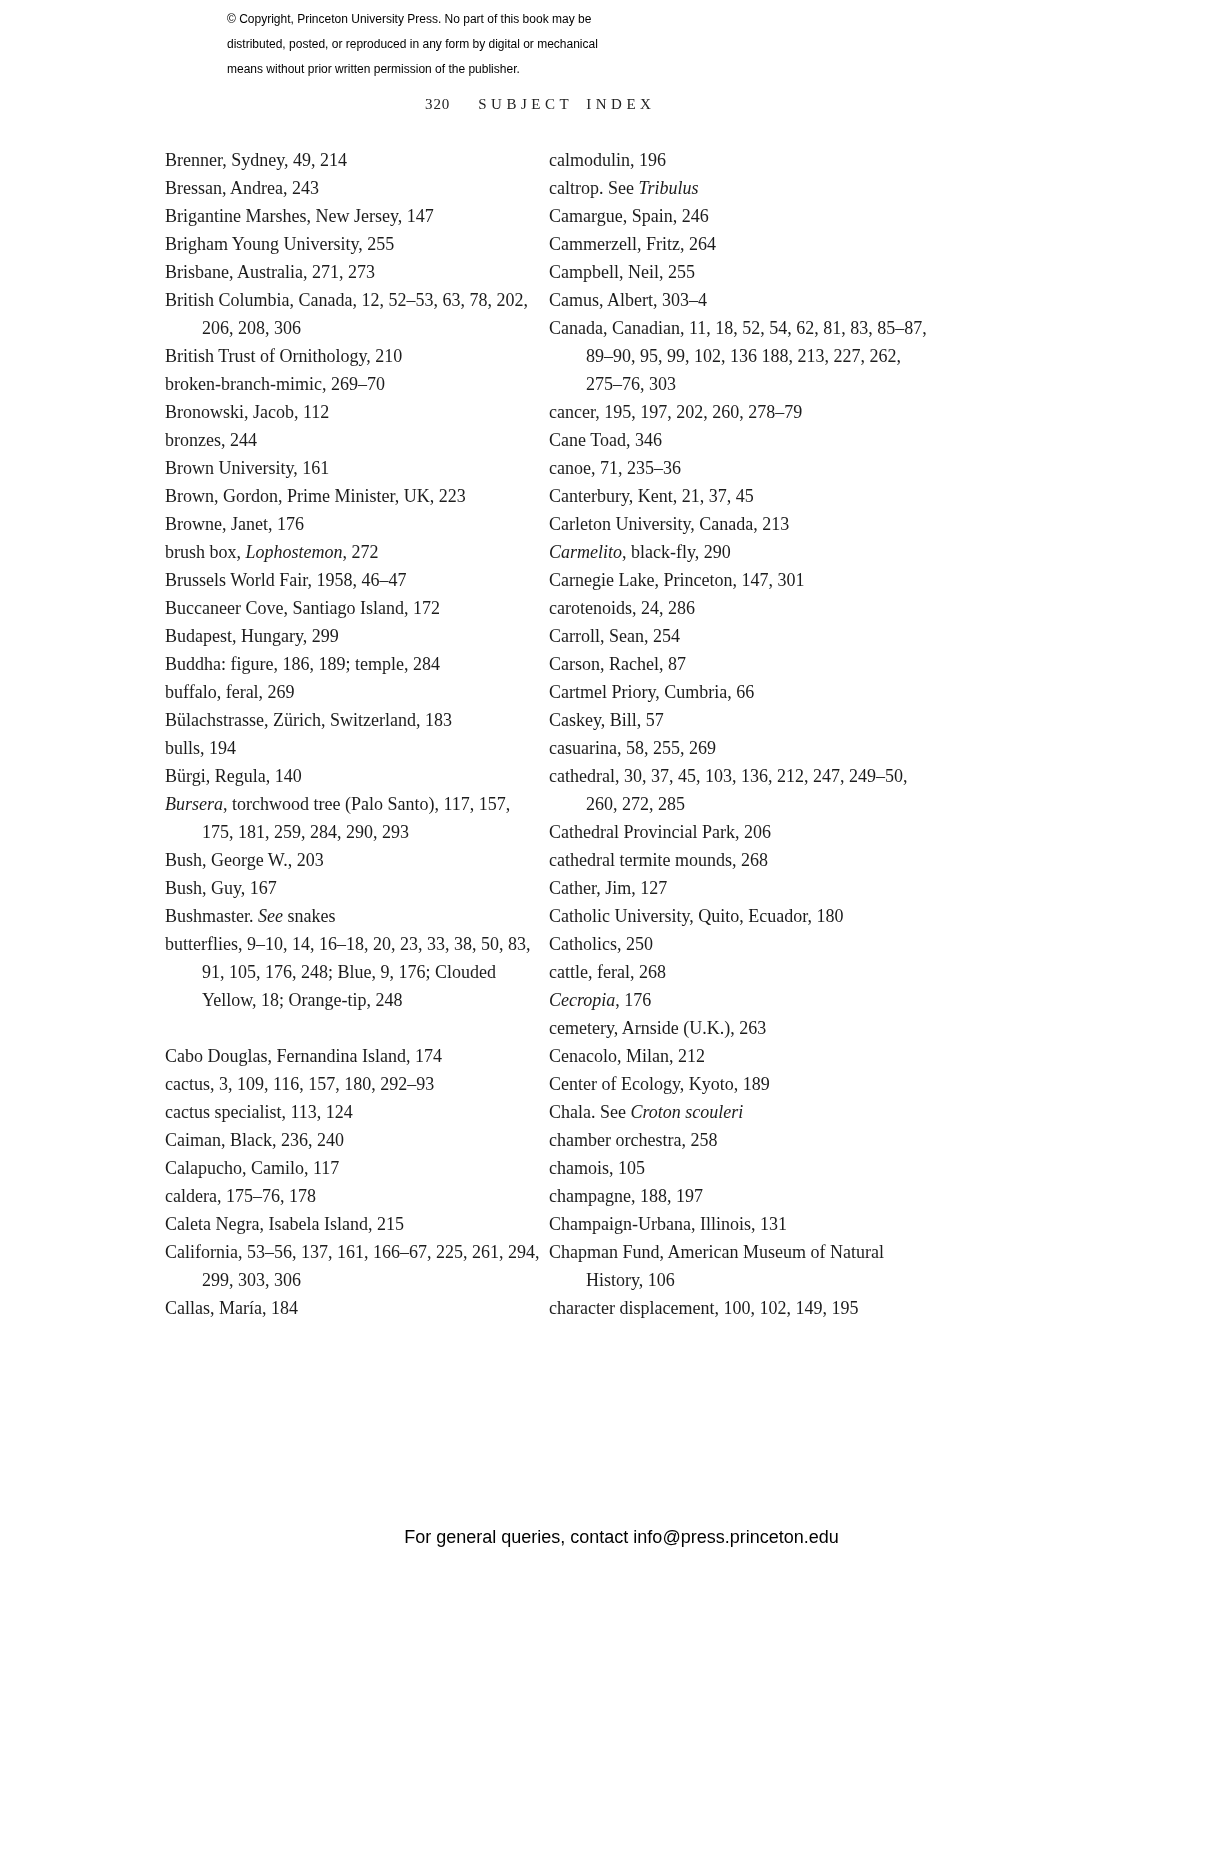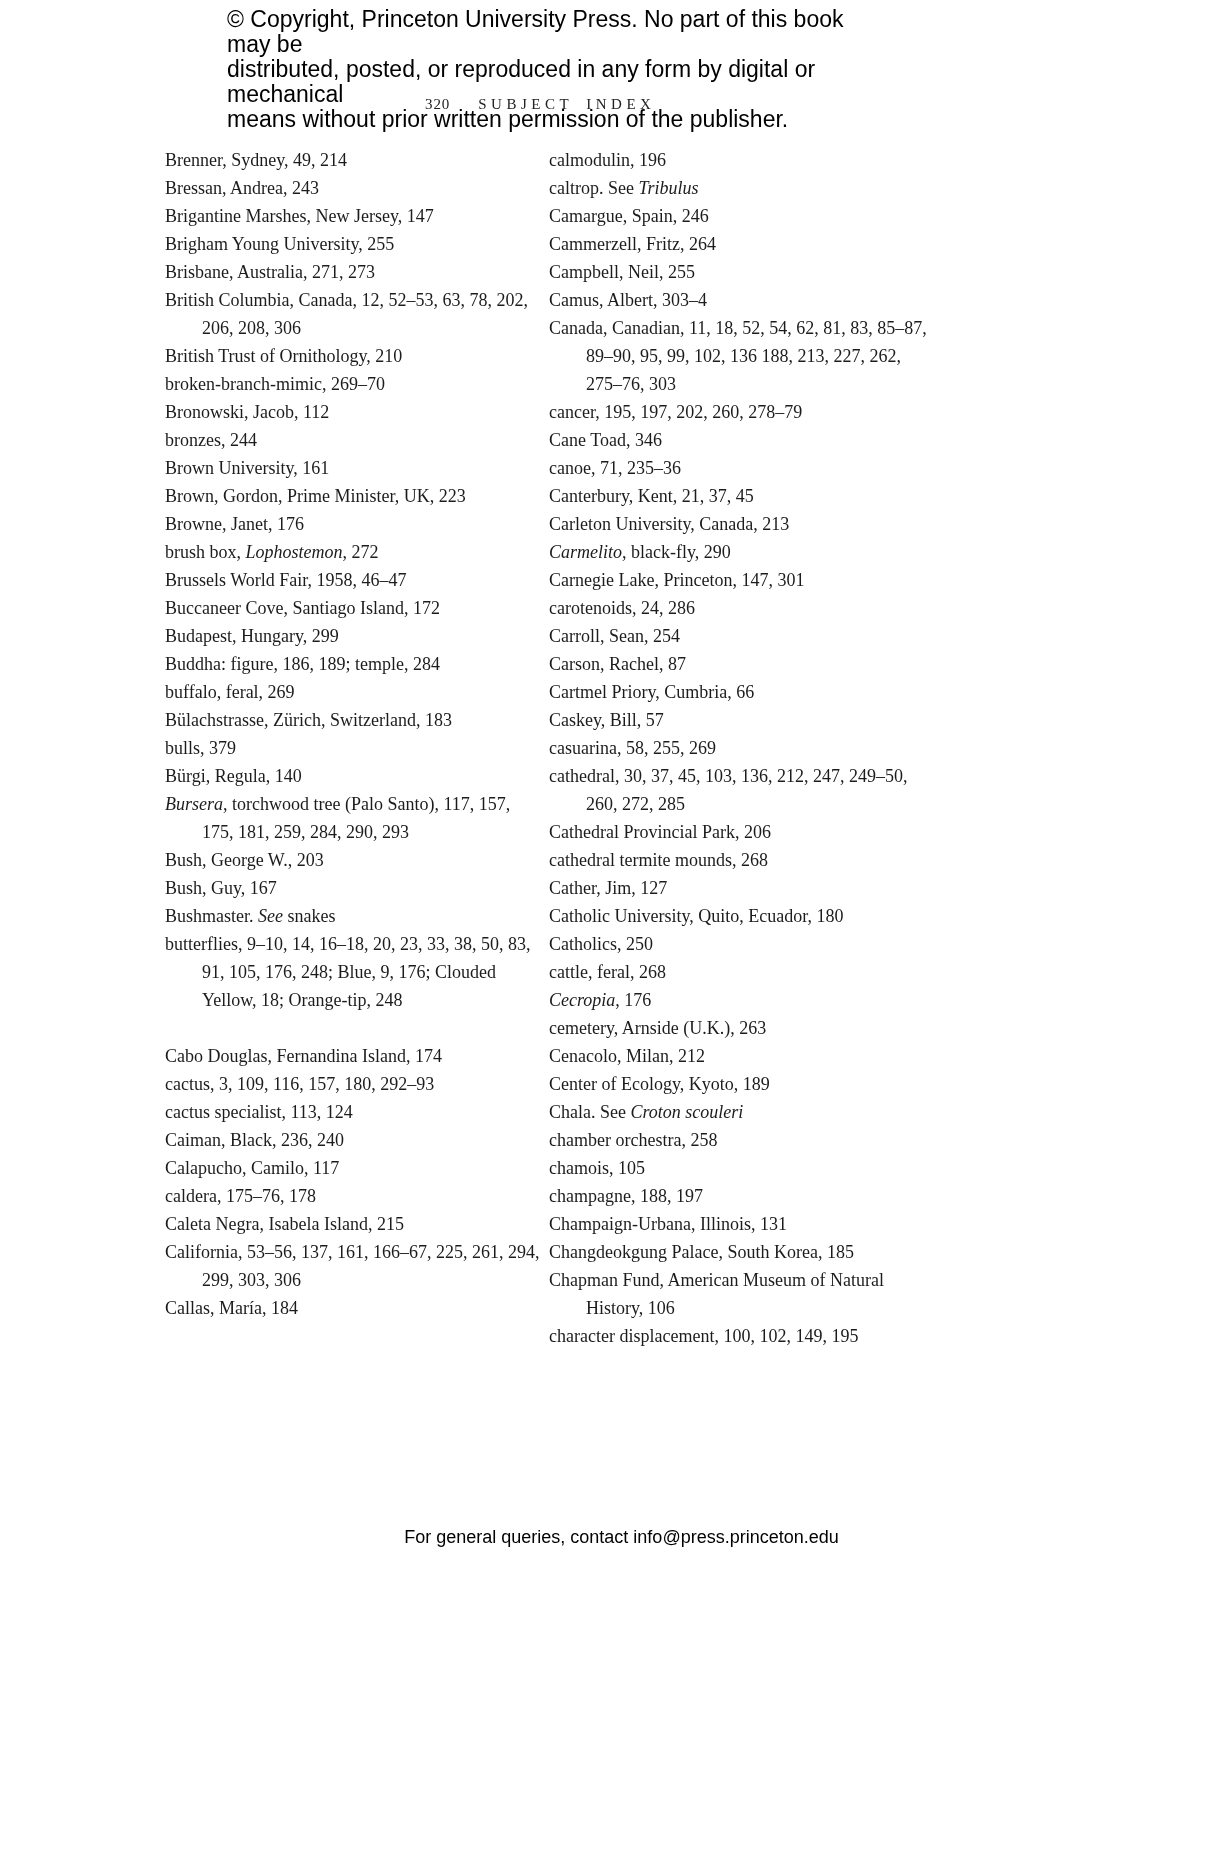--- a/index.html
+++ b/index.html
@@ -11,21 +11,21 @@
     font-family: "Liberation Serif", serif;
     color: #1c1c1c;
     overflow: hidden;
   }
   .copyright {
     position: absolute;
     left: 227px;
     top: 7px;
     width: 660px;
     font-family: "Liberation Sans", sans-serif;
-    font-size: 23px;
+    font-size: 12px;
     line-height: 25px;
     color: #000000;
   }
   .running-head {
     position: absolute;
     left: 425px;
     top: 96px;
     font-size: 15px;
     color: #222222;
     white-space: nowrap;
@@ -95,21 +95,21 @@
         <div class="entry"><span>Brown University, 161</span></div>
         <div class="entry"><span>Brown, Gordon, Prime Minister, UK, 223</span></div>
         <div class="entry"><span>Browne, Janet, 176</span></div>
         <div class="entry"><span>brush box, </span><em>Lophostemon</em><span>, 272</span></div>
         <div class="entry"><span>Brussels World Fair, 1958, 46–47</span></div>
         <div class="entry"><span>Buccaneer Cove, Santiago Island, 172</span></div>
         <div class="entry"><span>Budapest, Hungary, 299</span></div>
         <div class="entry"><span>Buddha: figure, 186, 189; temple, 284</span></div>
         <div class="entry"><span>buffalo, feral, 269</span></div>
         <div class="entry"><span>Bülachstrasse, Zürich, Switzerland, 183</span></div>
-        <div class="entry"><span>bulls, 379</span></div>
+        <div class="entry"><span>bulls, 194</span></div>
         <div class="entry"><span>Bürgi, Regula, 140</span></div>
         <div class="entry"><em>Bursera</em><span>, torchwood tree (Palo Santo), 117, 157, 175, 181, 259, 284, 290, 293</span></div>
         <div class="entry"><span>Bush, George W., 203</span></div>
         <div class="entry"><span>Bush, Guy, 167</span></div>
         <div class="entry"><span>Bushmaster. </span><em>See</em><span> snakes</span></div>
         <div class="entry"><span>butterflies, 9–10, 14, 16–18, 20, 23, 33, 38, 50, 83, 91, 105, 176, 248; Blue, 9, 176; Clouded Yellow, 18; Orange-tip, 248</span></div>
         <div class="entry gap-before"><span>Cabo Douglas, Fernandina Island, 174</span></div>
         <div class="entry"><span>cactus, 3, 109, 116, 157, 180, 292–93</span></div>
         <div class="entry"><span>cactus specialist, 113, 124</span></div>
         <div class="entry"><span>Caiman, Black, 236, 240</span></div>
@@ -149,21 +149,20 @@
         <div class="entry"><span>cattle, feral, 268</span></div>
         <div class="entry"><em>Cecropia</em><span>, 176</span></div>
         <div class="entry"><span>cemetery, Arnside (U.K.), 263</span></div>
         <div class="entry"><span>Cenacolo, Milan, 212</span></div>
         <div class="entry"><span>Center of Ecology, Kyoto, 189</span></div>
         <div class="entry"><span>Chala. See </span><em>Croton scouleri</em></div>
         <div class="entry"><span>chamber orchestra, 258</span></div>
         <div class="entry"><span>chamois, 105</span></div>
         <div class="entry"><span>champagne, 188, 197</span></div>
         <div class="entry"><span>Champaign-Urbana, Illinois, 131</span></div>
-        <div class="entry"><span>Changdeokgung Palace, South Korea, 185</span></div>
         <div class="entry"><span>Chapman Fund, American Museum of Natural History, 106</span></div>
         <div class="entry"><span>character displacement, 100, 102, 149, 195</span></div>
       </div>
   </div>
 
   <div class="footer">For general queries, contact info@press.princeton.edu</div>
 
 </div>
 
 </body></html>

